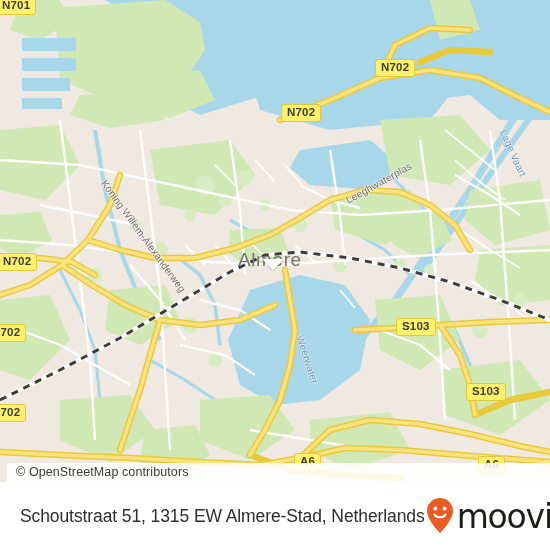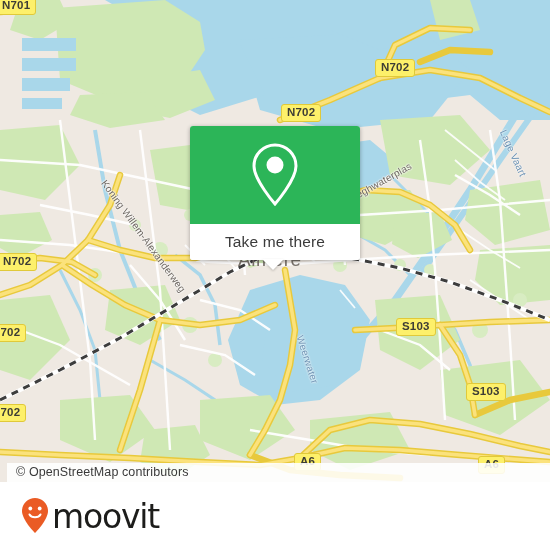--- a/index.html
+++ b/index.html
@@ -271,34 +271,24 @@
     <div class="shield" style="left:-14px;top:324px;">N702</div>
     <div class="shield" style="left:-14px;top:404px;">N702</div>
     <div class="shield" style="left:396px;top:318px;">S103</div>
     <div class="shield" style="left:466px;top:383px;">S103</div>
     <div class="shield" style="left:294px;top:453px;">A6</div>
     <div class="shield" style="left:478px;top:456px;">A6</div>
 
     <div id="attrib">© OpenStreetMap contributors</div>
   </div>
 
-  <div id="card">
-    <div class="top">
-      <svg width="54" height="66" viewBox="0 0 54 66">
-        <path d="M27 3 C15.4 3 6 12.4 6 24 C6 38 27 62 27 62 C27 62 48 38 48 24 C48 12.4 38.6 3 27 3 Z" fill="none" stroke="#ffffff" stroke-width="3"></path>
-        <circle cx="27" cy="23" r="8.5" fill="#ffffff"></circle>
-      </svg>
-    </div>
-    <div class="bottom">
-      <span>Take me there</span>
-    </div>
-  </div>
   <div id="card-tail"></div>
 
   <div id="footer">
+    <div class="addr">Schoutstraat 51, 1315 EW Almere-Stad, Netherlands</div>
     <div class="logo">
       <svg width="30" height="38" viewBox="0 0 30 38">
         <path d="M15 1 C7.8 1 2 6.8 2 14 C2 23 15 36 15 36 C15 36 28 23 28 14 C28 6.8 22.2 1 15 1 Z" fill="#ea5b24"></path>
         <circle cx="10.3" cy="11.5" r="1.9" fill="#ffffff"></circle>
         <circle cx="19.7" cy="11.5" r="1.9" fill="#ffffff"></circle>
         <path d="M9.5 17.5 C11.5 21.2 18.5 21.2 20.5 17.5" fill="none" stroke="#ffffff" stroke-width="2" stroke-linecap="round"></path>
       </svg>
       <span class="word">moovit</span>
     </div>
   </div>

